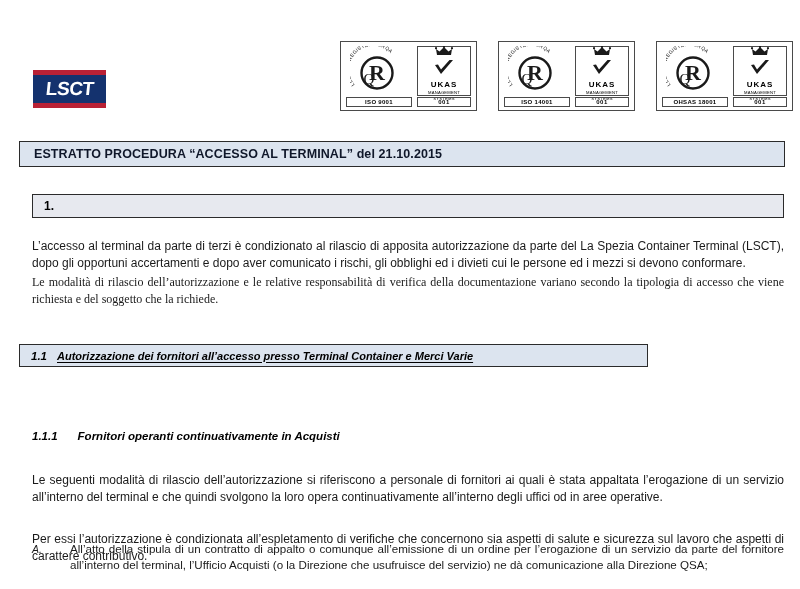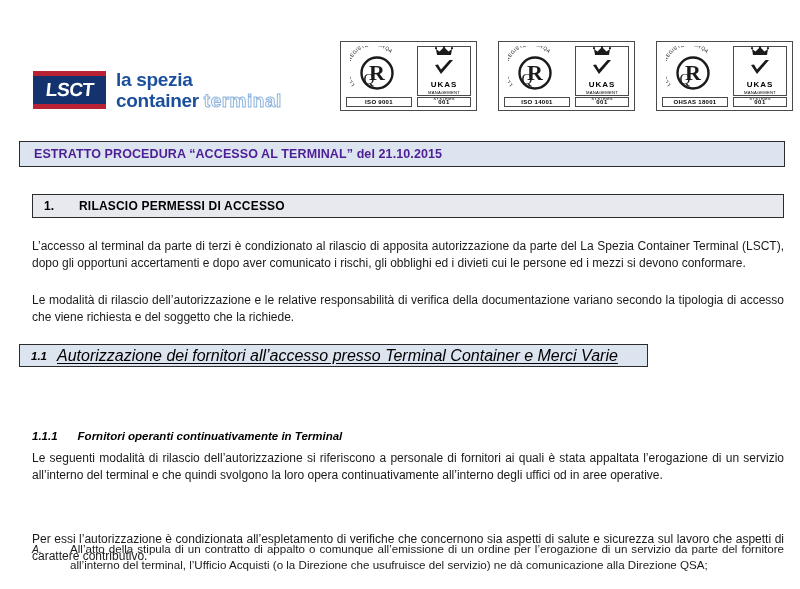--- a/index.html
+++ b/index.html
@@ -164,21 +164,21 @@
     top: 141px;
     width: 766px;
     height: 26px;
     background: #dce4ef;
     border: 1px solid #2b2b2b;
     display: flex;
     align-items: center;
     padding-left: 14px;
   }
   .title-bar .t {
-    color: #4c1d95;
+    color: #0f172a;
     font-weight: bold;
     font-size: 12.5px;
     letter-spacing: 0.1px;
     white-space: nowrap;
   }
 
   
   .section-box {
     position: absolute;
     left: 32px;
@@ -216,53 +216,53 @@
     align-items: center;
     padding-left: 11px;
     gap: 10px;
   }
   .sub-num {
     font-weight: bold;
     font-style: italic;
     font-size: 11.5px;
   }
   .sub-title {
-    font-weight: normal;
+    font-weight: bold;
     font-style: italic;
-    font-size: 16px;
+    font-size: 11px;
     text-decoration: underline;
     text-underline-offset: 2px;
   }
 
   
   .body-text {
     position: absolute;
     left: 32px;
     width: 752px;
     font-size: 12px;
     line-height: 1.42;
     text-align: justify;
     color: #1a1a1a;
   }
   .p1 { top: 238px; }
-  .p2 { top: 292px; }
+  .p2 { top: 274px; font-family: Liberation Serif, serif; }
   .p3 { top: 385px; }
 
   .sub3-head {
     position: absolute;
     left: 32px;
     top: 430px;
     width: 752px;
     font-size: 11.5px;
     font-weight: bold;
     font-style: italic;
   }
   .sub3-head .n { margin-right: 20px; }
 
-  .p4 { top: 450px; }
+  .p4 { top: 472px; }
   .p5 { top: 503px; margin-top: 28px; }
 
   .lettered {
     position: absolute;
     left: 32px;
     top: 541px;
     width: 752px;
     display: flex;
     font-size: 11.6px;
     line-height: 1.42;
@@ -283,24 +283,20 @@
 </head>
 <body>
 
 <div class="page">
 
   <div class="header">
 
     <div class="logo-block">
       <div class="logo-mark">
         <span>LSCT</span>
-      </div>
-      <div class="logo-words">
-        <div class="logo-line l1">la spezia</div>
-        <div class="logo-line l2"><span>container</span> <span class="logo-outline">terminal</span></div>
       </div>
     </div>
 
     <div class="certs">
 
       <div class="cert">
         <div class="cert-left">
           <div class="cert-circle">
             <svg width="58" height="50" viewBox="0 0 58 50">
               <defs>
@@ -421,34 +417,33 @@
 
     </div>
   </div>
 
   <div class="title-bar">
     <div class="t">ESTRATTO PROCEDURA “ACCESSO AL TERMINAL” del 21.10.2015</div>
   </div>
 
   <div class="section-box">
     <div class="section-num">1.</div>
-    <div class="section-title">RILASCIO PERMESSI DI ACCESSO</div>
   </div>
 
   <div class="body-text p1">L’accesso al terminal da parte di terzi è condizionato al rilascio di apposita autorizzazione da parte del La Spezia Container Terminal (LSCT), dopo gli opportuni accertamenti e dopo aver comunicato i rischi, gli obblighi ed i divieti cui le persone ed i mezzi si devono conformare.</div>
   <div class="body-text p2">Le modalità di rilascio dell’autorizzazione e le relative responsabilità di verifica della documentazione variano secondo la tipologia di accesso che viene richiesta e del soggetto che la richiede.</div>
 
   <div class="sub-box">
     <div class="sub-num">1.1</div>
     <div class="sub-title">Autorizzazione dei fornitori all’accesso presso Terminal Container e Merci Varie</div>
   </div>
 
 
   <div class="sub3-head">
-    <span class="n">1.1.1</span><span>Fornitori operanti continuativamente in Terminal</span>
+    <span class="n">1.1.1</span><span>Fornitori operanti continuativamente in Acquisti</span>
   </div>
 
   <div class="body-text p4">Le seguenti modalità di rilascio dell’autorizzazione si riferiscono a personale di fornitori ai quali è stata appaltata l’erogazione di un servizio all’interno del terminal e che quindi svolgono la loro opera continuativamente all’interno degli uffici od in aree operative.</div>
   <div class="body-text p5">Per essi l’autorizzazione è condizionata all’espletamento di verifiche che concernono sia aspetti di salute e sicurezza sul lavoro che aspetti di carattere contributivo.</div>
 
   <div class="lettered">
     <div class="letter">A.</div>
     <div class="ltext">All’atto della stipula di un contratto di appalto o comunque all’emissione di un ordine per l’erogazione di un servizio da parte del fornitore all’interno del terminal, l’Ufficio Acquisti (o la Direzione che usufruisce del servizio) ne dà comunicazione alla Direzione QSA;</div>
   </div>
 

